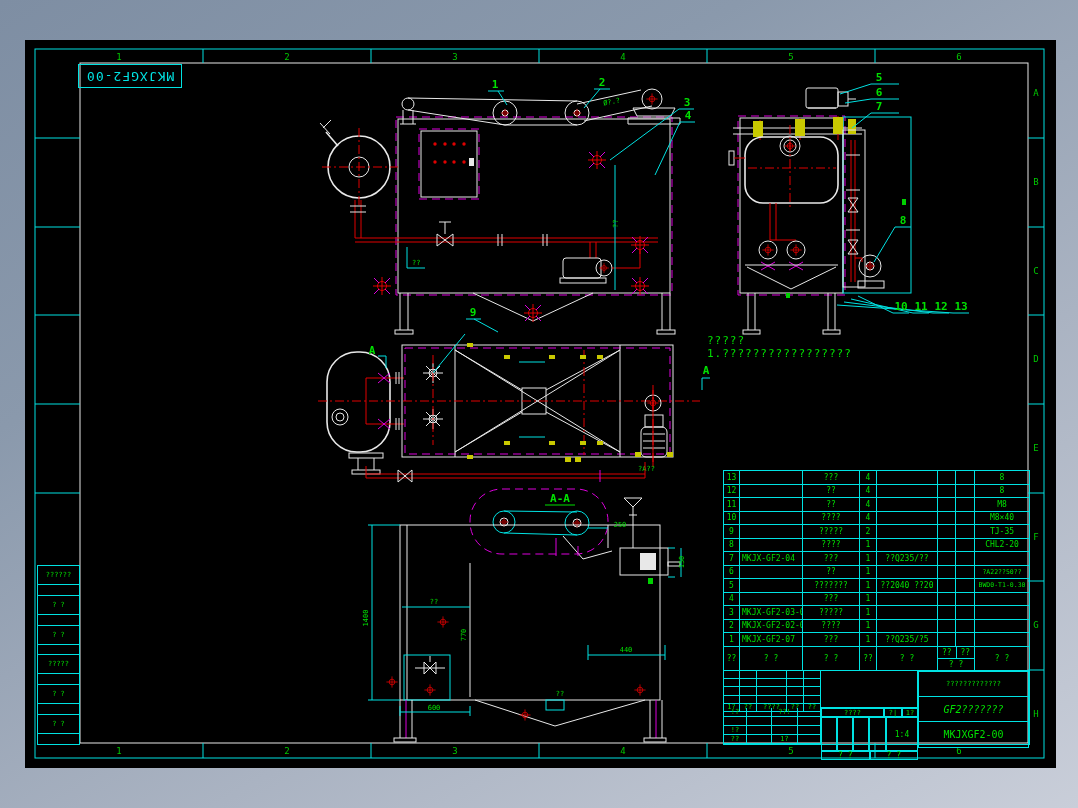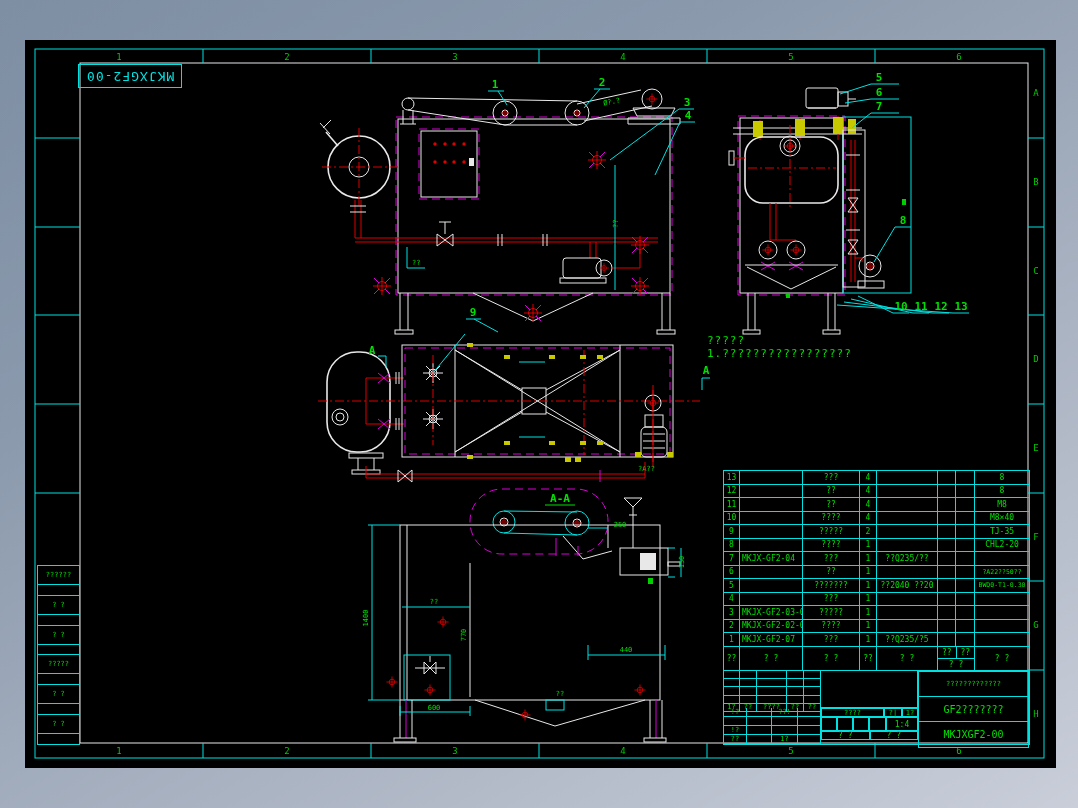--- a/index.html
+++ b/index.html
@@ -633,30 +633,30 @@
       <div></div>
       <div>1?</div>
       <div></div>
   </div>
   <div class="abs" style="left:97px;top:37px;width:97px;height:36px;">
     <div style="display:flex;height:9px;">
       <div class="tbcell" style="width:61px;font-size:7px;">????</div>
       <div class="tbcell" style="width:16px;font-size:7px;">?|</div>
       <div class="tbcell" style="flex:1;font-size:7px;">1?</div>
     </div>
-    <div style="display:flex;height:14px;">
+    <div style="display:flex;height:34px;">
       <div class="tbcell" style="width:14px;"></div>
         <div class="tbcell" style="width:14px;"></div>
       <div class="tbcell" style="width:14px;"></div>
         <div class="tbcell" style="width:15px;"></div>
       <div class="tbcell" style="flex:1;">1:4</div>
     </div>
     <div style="display:flex;height:9px;">
       <div class="tbcell" style="flex:1;">? ?</div>
       <div class="tbcell" style="flex:1;">? ?</div>
     </div>
   </div>
   <div class="abs" style="left:194px;top:0;width:111px;height:73px;">
     <div class="tbcell" style="height:24px;font-size:7px;">?????????????</div>
-    <div class="tbcell" style="height:24px;font-size:10px;margin-top:-1px;">GF2???????</div>
+    <div class="tbcell" style="height:24px;font-size:10px;margin-top:-1px;font-style:italic;">GF2???????</div>
     <div class="tbcell" style="height:25px;font-size:10px;margin-top:-1px;">MKJXGF2-00</div>
   </div>
 </div>
 
 </body></html>

